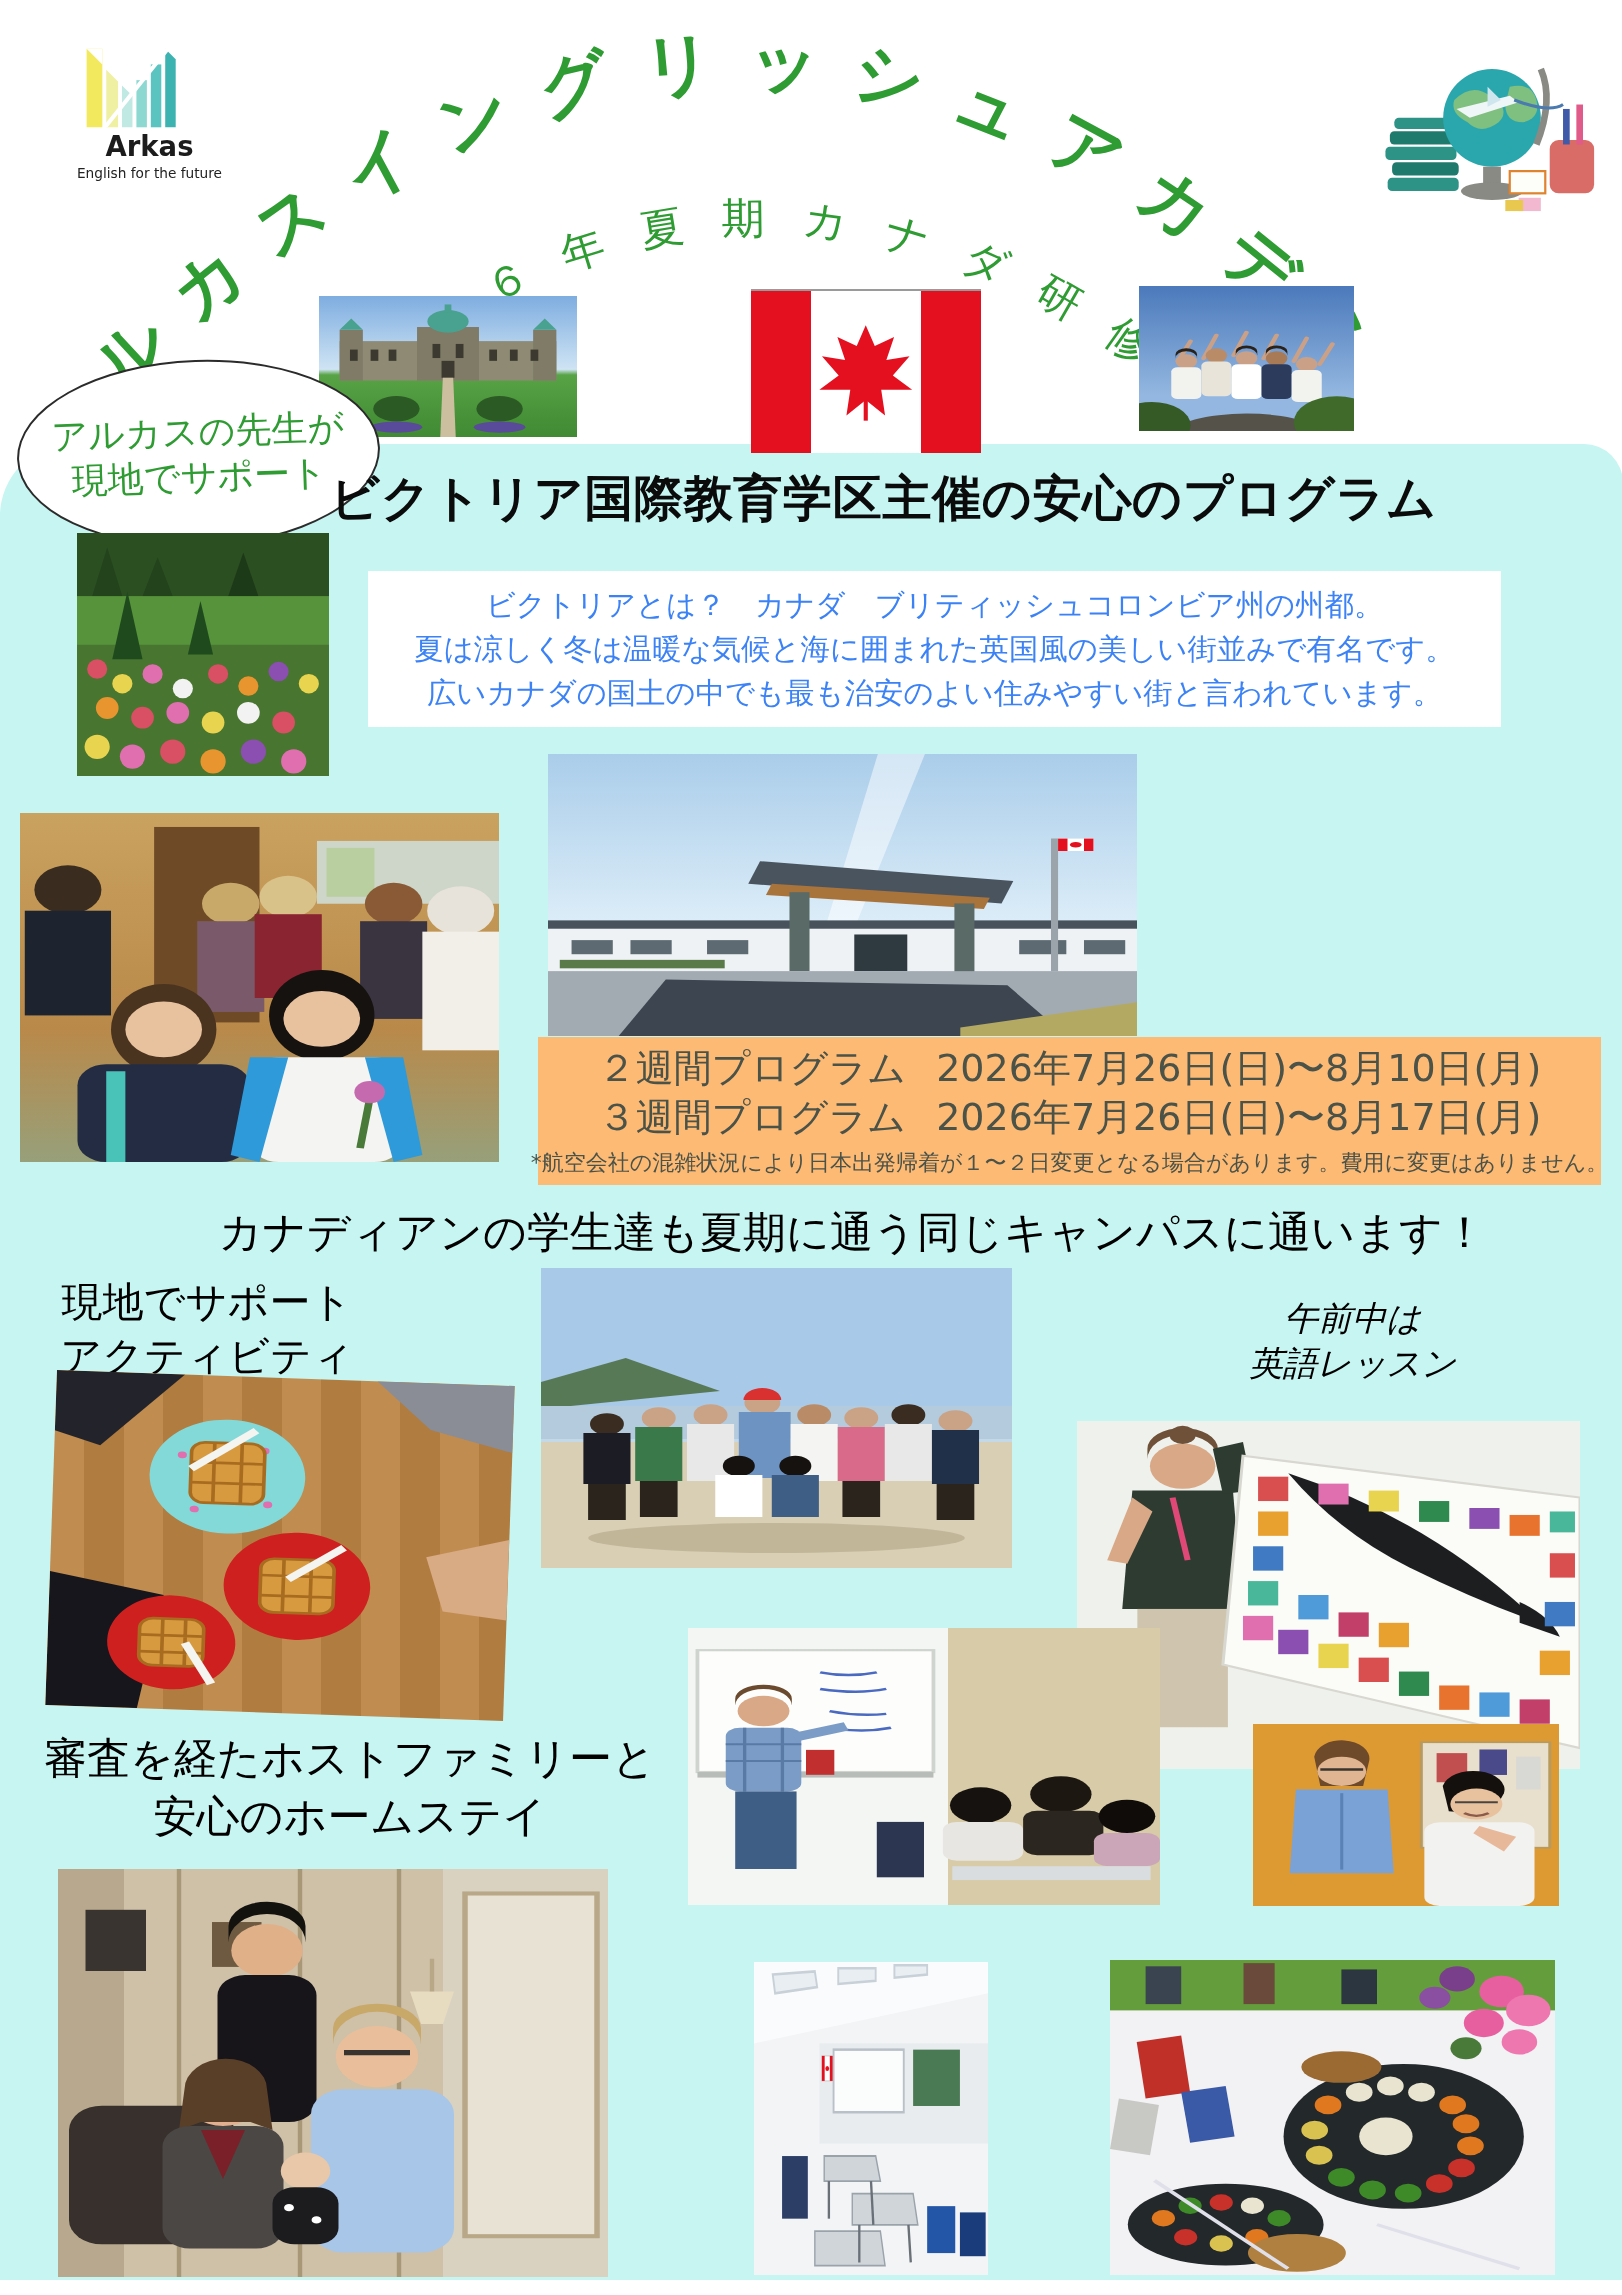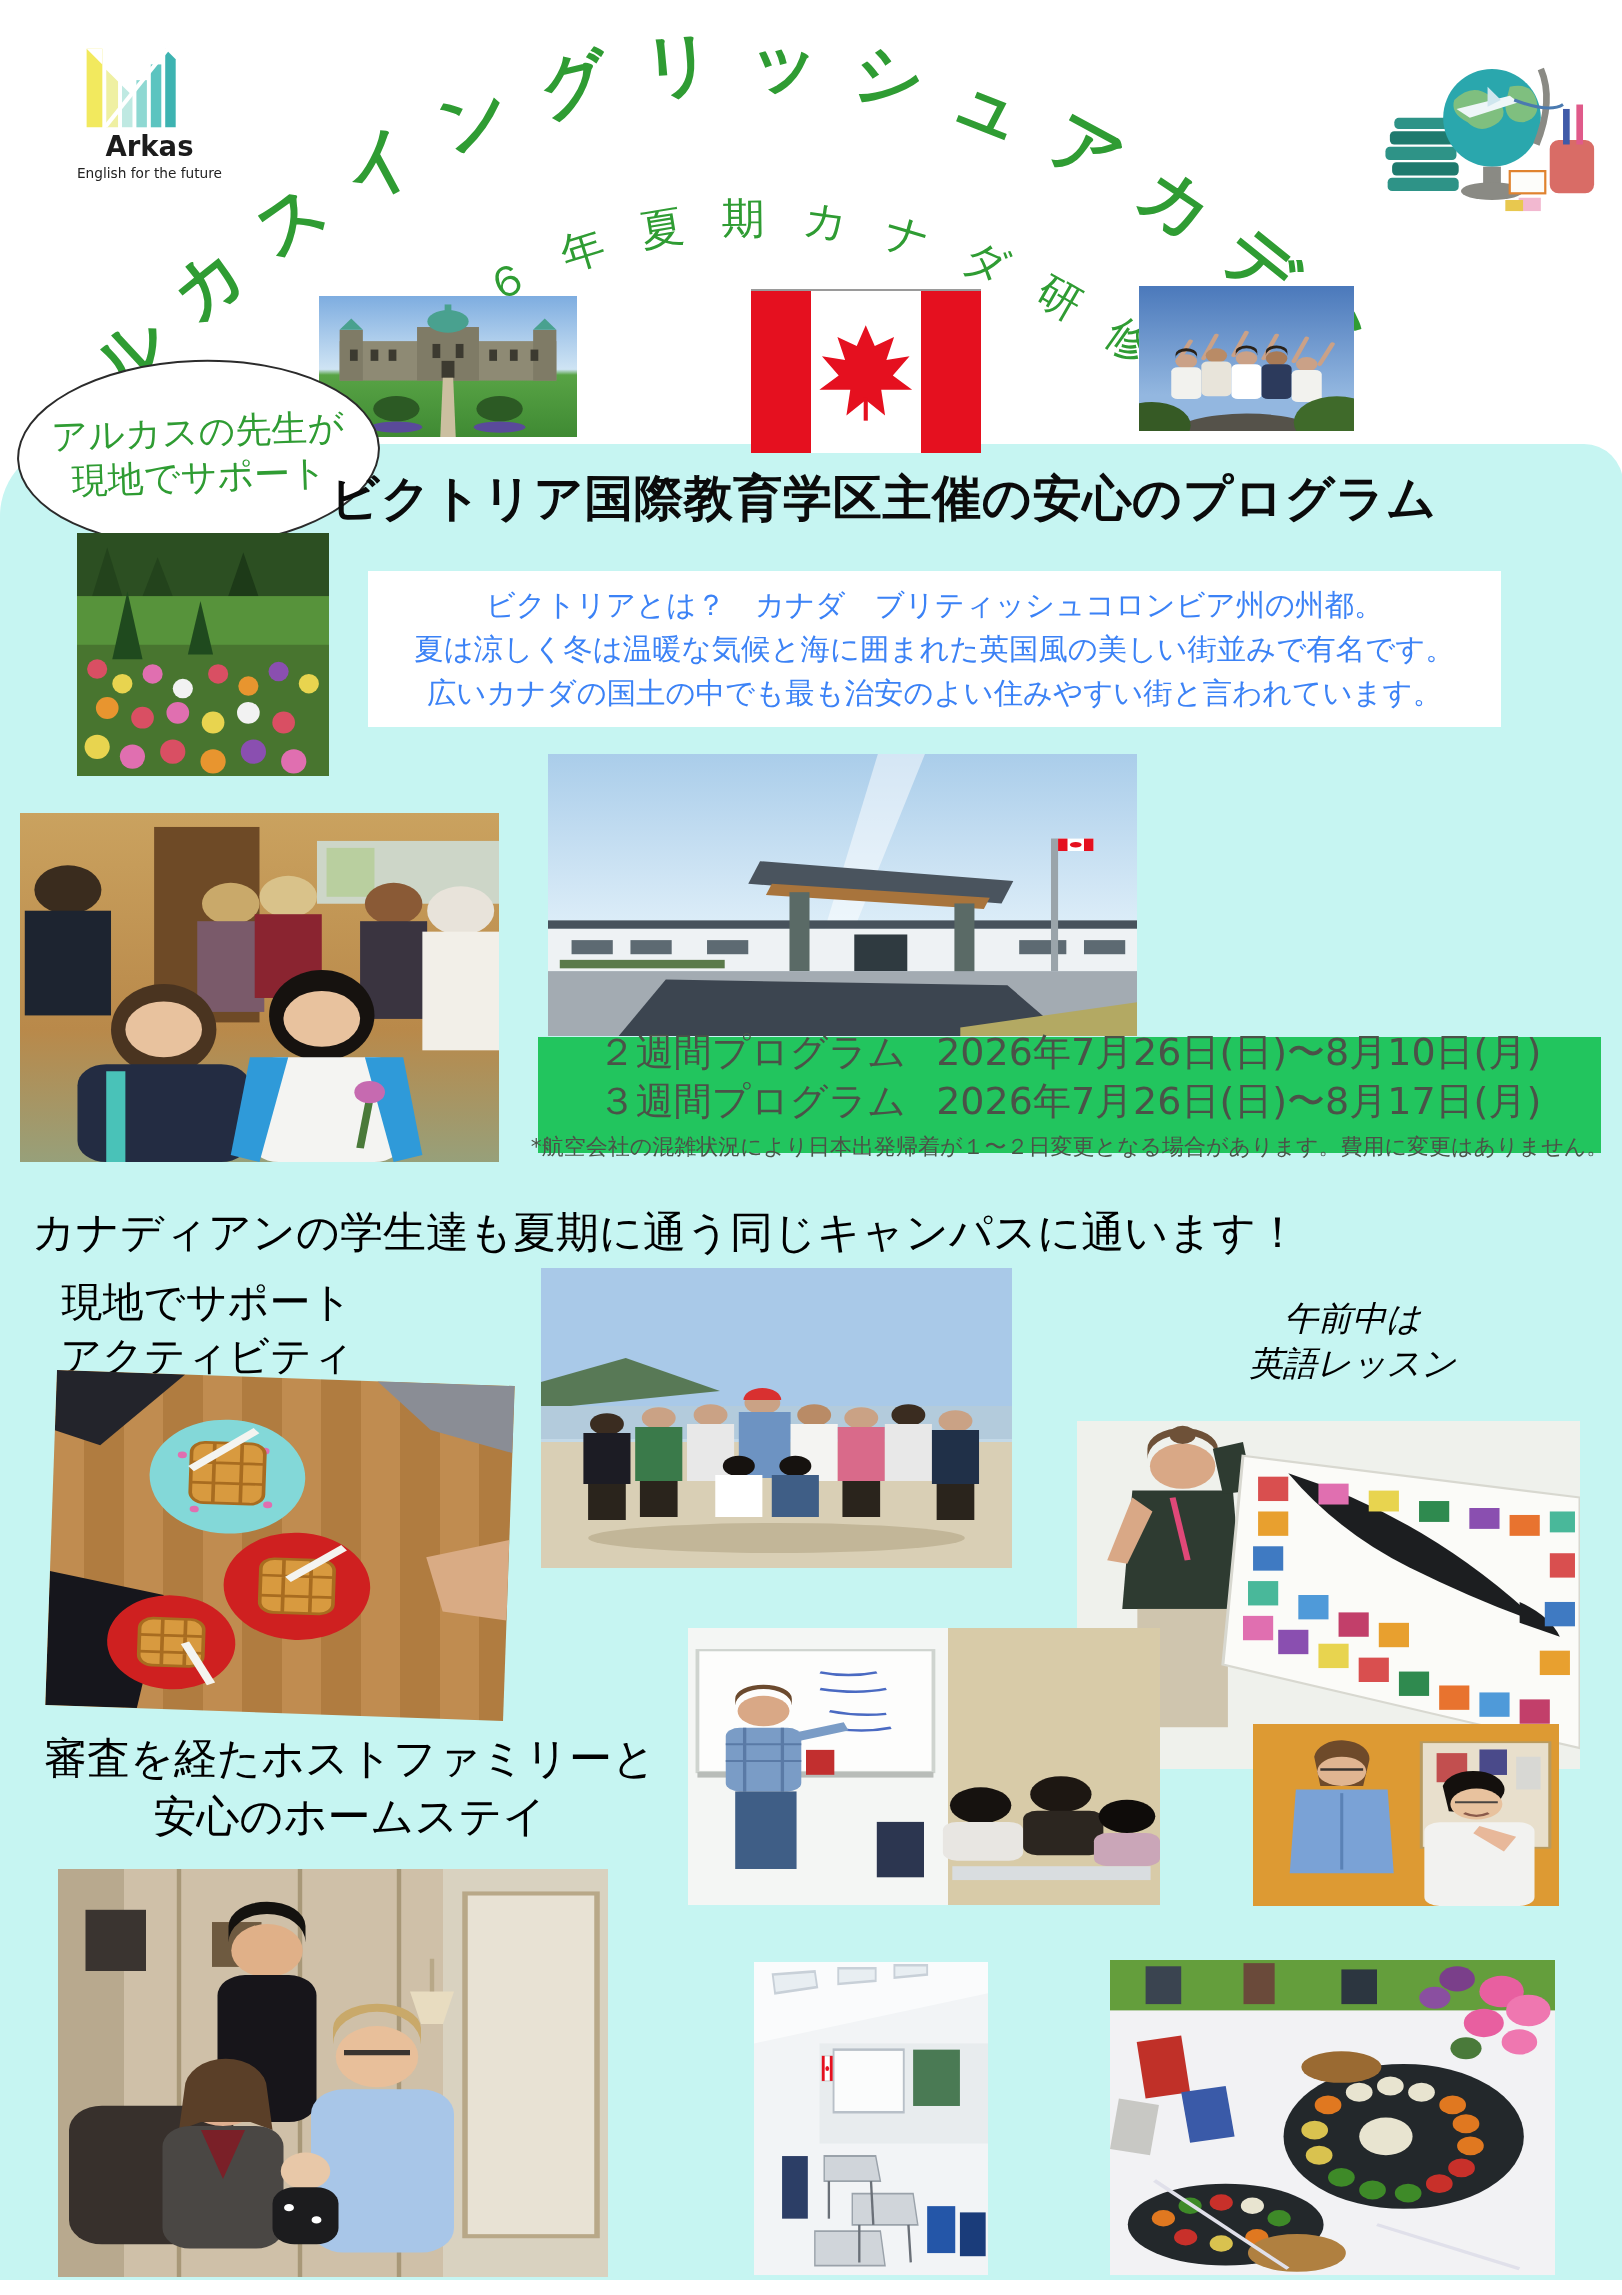--- a/index.html
+++ b/index.html
@@ -24,25 +24,25 @@
   .bubble div{font-size:36px;color:#2f9c33;line-height:1.25;}
   
   .h-program{position:absolute;left:330px;top:466px;font-size:49px;color:#0b0b0b;
              white-space:nowrap;letter-spacing:0.7px;font-weight:bold;}
   .about-box{position:absolute;left:368px;top:571px;width:1133px;height:156px;background:#fff;
              display:flex;flex-direction:column;justify-content:center;text-align:center;}
   .about-box div{font-size:29.4px;color:#3b82f6;line-height:1.5;}
   .age-ellipse{position:absolute;left:1177px;top:793px;width:332px;height:178px;background:#fff;
                border-radius:50%;display:flex;align-items:center;justify-content:center;}
   .age-ellipse div{font-size:35px;font-style:italic;color:#141414;}
-  .schedule{position:absolute;left:538px;top:1037px;width:1063px;height:116px;background:#22c55e;
+  .schedule{position:absolute;left:538px;top:1037px;width:1063px;height:148px;background:#fdba74;
             display:flex;flex-direction:column;justify-content:center;align-items:center;}
   .schedule-row{display:flex;gap:30px;font-size:38px;color:#4b5248;line-height:1.3;}
   .schedule-note{font-size:22px;color:#4b5248;margin-top:5.2px;white-space:nowrap;}
-  .h-campus{position:absolute;left:0;top:1204px;width:1486px;text-align:left;font-size:43px;color:#000;padding-left:32px;}
+  .h-campus{position:absolute;left:0;top:1204px;width:1486px;text-align:right;font-size:43px;color:#000;}
   .lbl-afternoon{position:absolute;left:17px;top:1275px;width:380px;text-align:center;
                  font-size:41px;color:#000;line-height:1.32;}
   .lbl-morning{position:absolute;left:1192px;top:1296px;width:321px;text-align:center;
                font-size:34px;color:#000;line-height:1.32;font-style:italic;}
   .h-homestay{position:absolute;left:13px;top:1729px;width:674px;text-align:center;
               font-size:43px;color:#000;line-height:1.35;}
   
   .photo{position:absolute;overflow:hidden;}
   .photo svg{display:block;width:100%;height:100%;}
   .ph-parliament{left:319px;top:296px;width:258px;height:141px;

